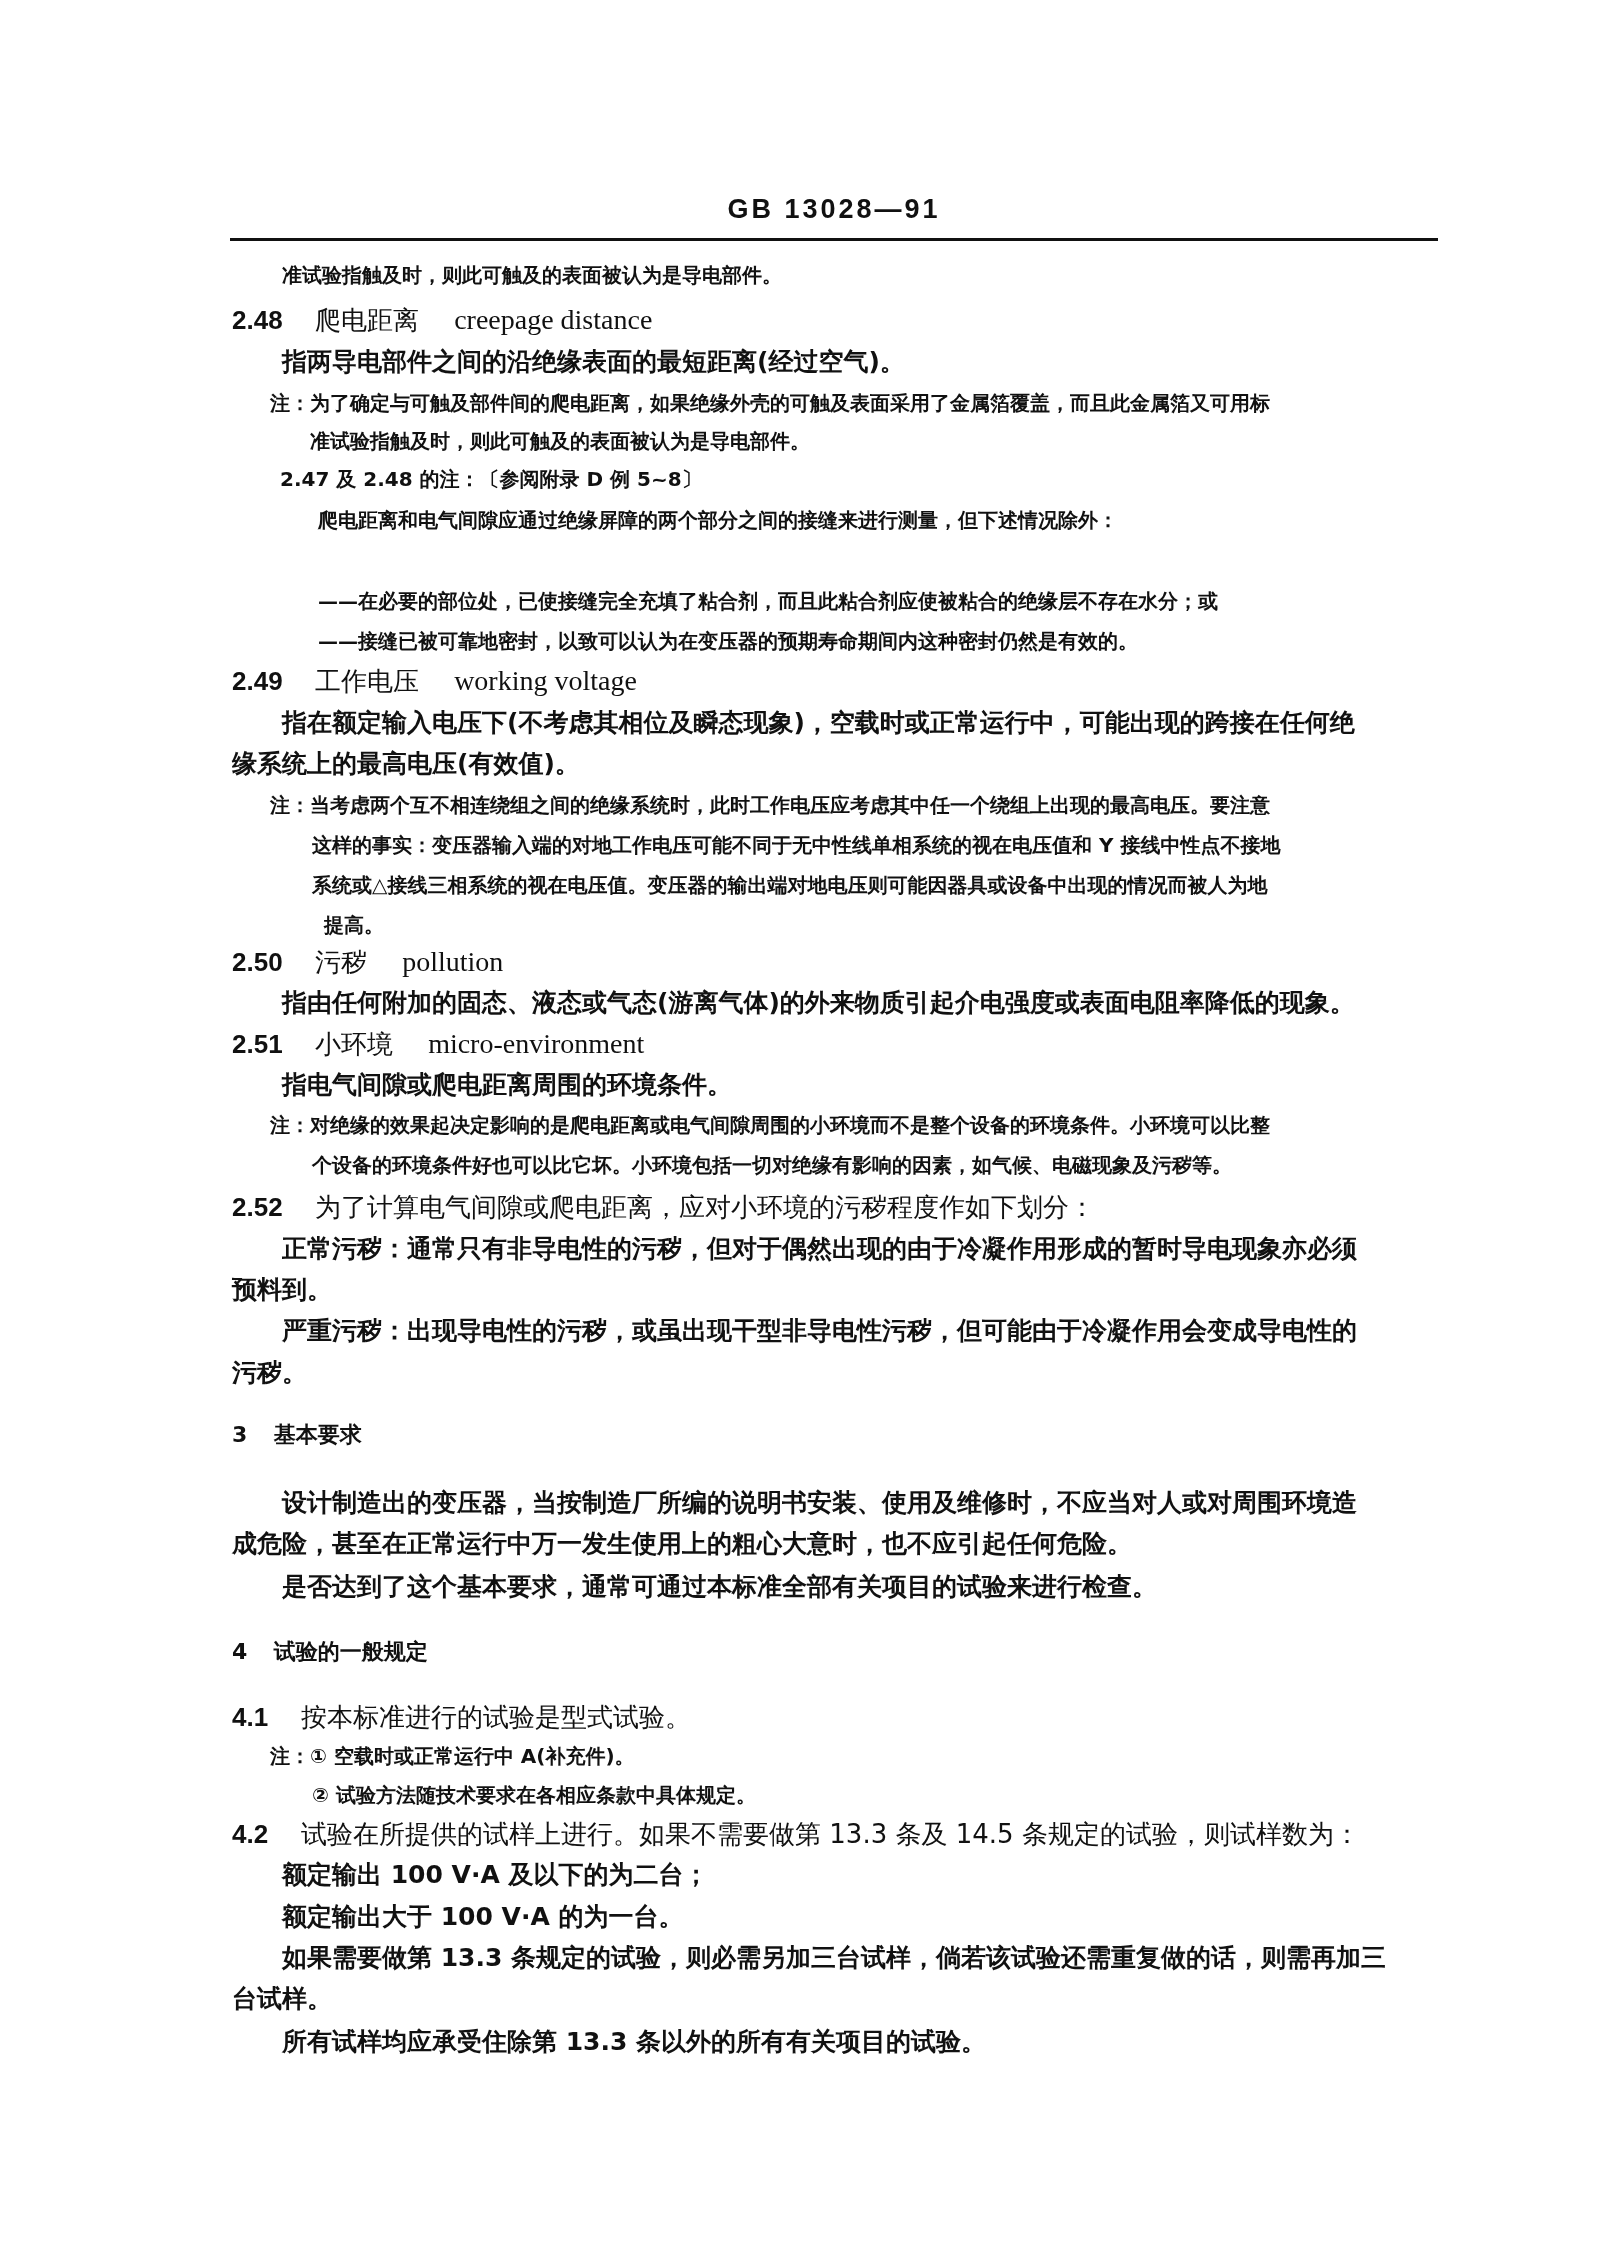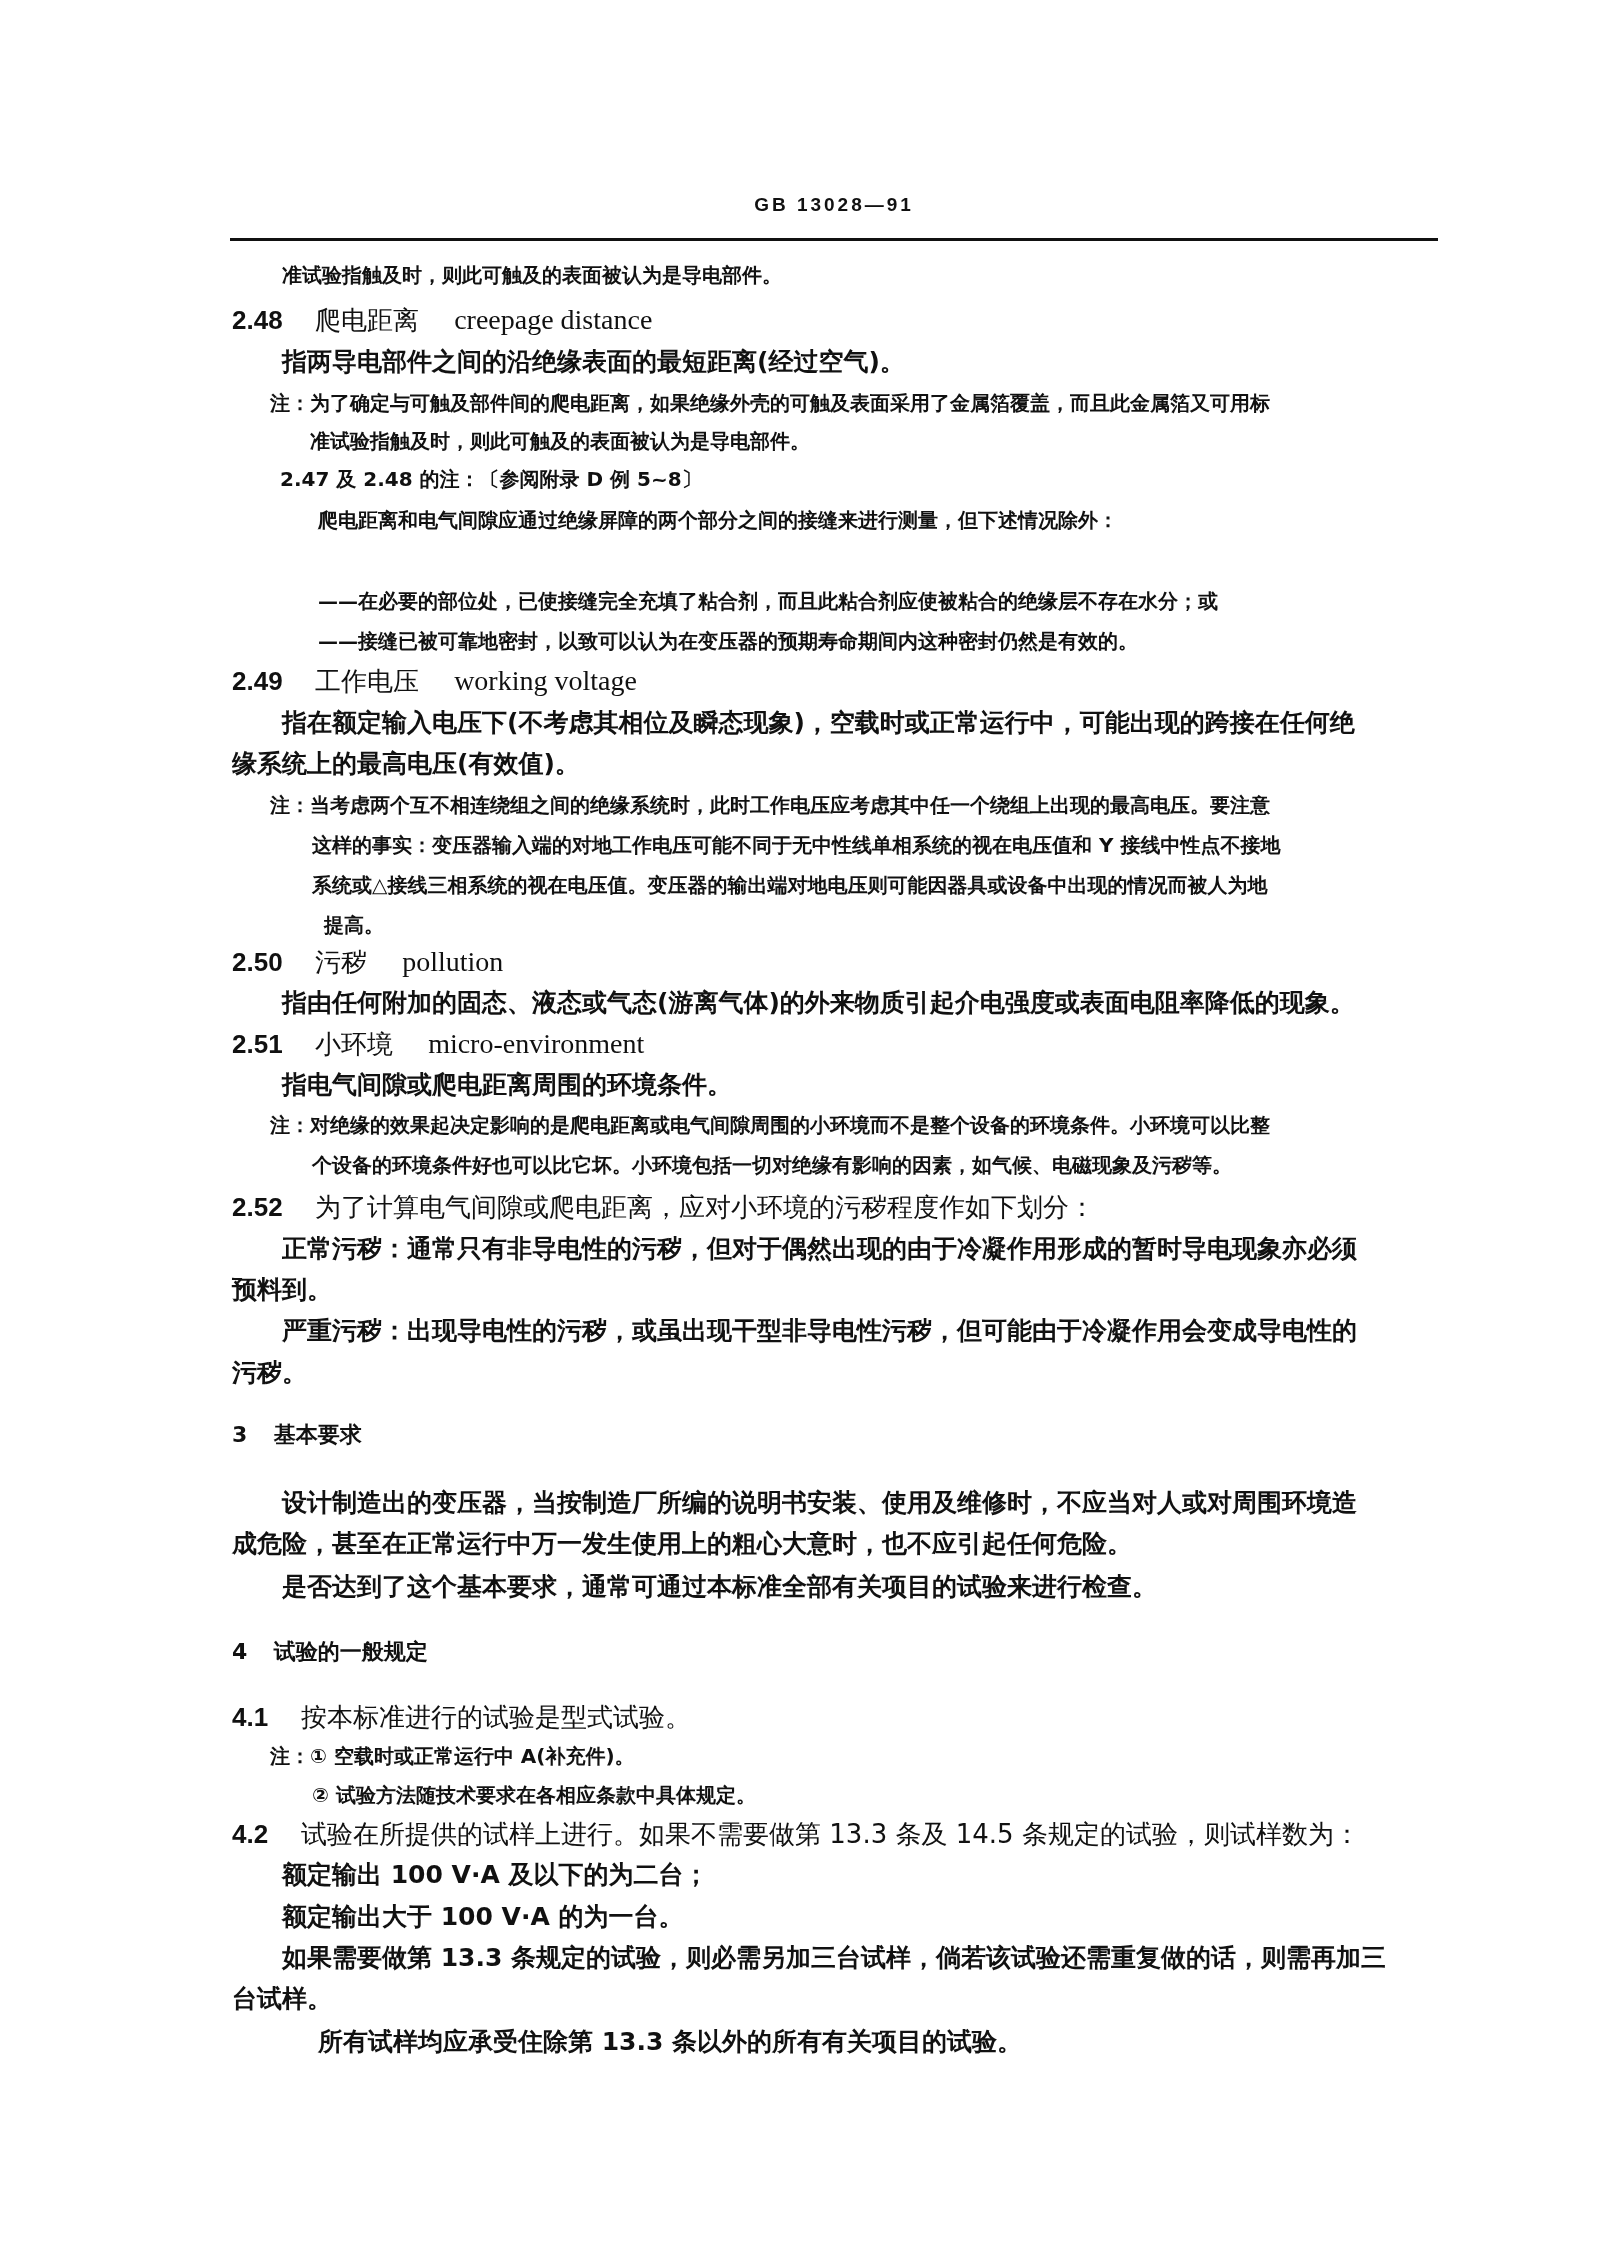--- a/index.html
+++ b/index.html
@@ -5,21 +5,21 @@
     html, body { margin: 0; padding: 0; background: #ffffff; }
     body {
       width: 1607px; height: 2244px; position: relative; overflow: hidden;
       font-family: "DejaVu Sans", "Liberation Sans", sans-serif;
       color: #111111;
     }
     .page { position: absolute; left: 0; top: 0; width: 1607px; height: 2244px; }
     .header {
       position: absolute; left: 230px; width: 1208px; top: 194px;
       text-align: center; font-family: "Liberation Sans", sans-serif;
-      font-weight: bold; font-size: 19px; letter-spacing: 3px;
+      font-weight: bold; font-size: 27px; letter-spacing: 3px;
     }
     .rule {
       position: absolute; left: 230px; width: 1208px; top: 238px;
       height: 3px; background: #111111;
     }
     .line { position: absolute; white-space: nowrap; font-weight: bold; }
     .body { font-size: 25px; }
     .small { font-size: 20px; }
     .head { font-size: 26px; }
     .num { font-family: "Liberation Sans", sans-serif; font-weight: bold; display: inline-block; min-width: 66px; }
@@ -104,14 +104,14 @@
   <div class="line small" style="left:270px; top:1743px;">注：① 空载时或正常运行中 A(补充件)。</div>
   <div class="line small" style="left:312px; top:1782px;">② 试验方法随技术要求在各相应条款中具体规定。</div>
   <div class="line head" style="left:232px; top:1817px;">
     <span class="num" style="min-width:52px;">4.2</span>
     <span class="term">试验在所提供的试样上进行。如果不需要做第 13.3 条及 14.5 条规定的试验，则试样数为：</span>
   </div>
   <div class="line body" style="left:282px; top:1858px;">额定输出 100 V·A 及以下的为二台；</div>
   <div class="line body" style="left:282px; top:1900px;">额定输出大于 100 V·A 的为一台。</div>
   <div class="line body" style="left:282px; top:1941px;">如果需要做第 13.3 条规定的试验，则必需另加三台试样，倘若该试验还需重复做的话，则需再加三</div>
   <div class="line body" style="left:232px; top:1982px;">台试样。</div>
-  <div class="line body" style="left:282px; top:2025px;margin-left:36px;">所有试样均应承受住除第 13.3 条以外的所有有关项目的试验。</div>
+  <div class="line body" style="left:282px; top:2025px;">所有试样均应承受住除第 13.3 条以外的所有有关项目的试验。</div>
 </div>
 
 </body></html>

